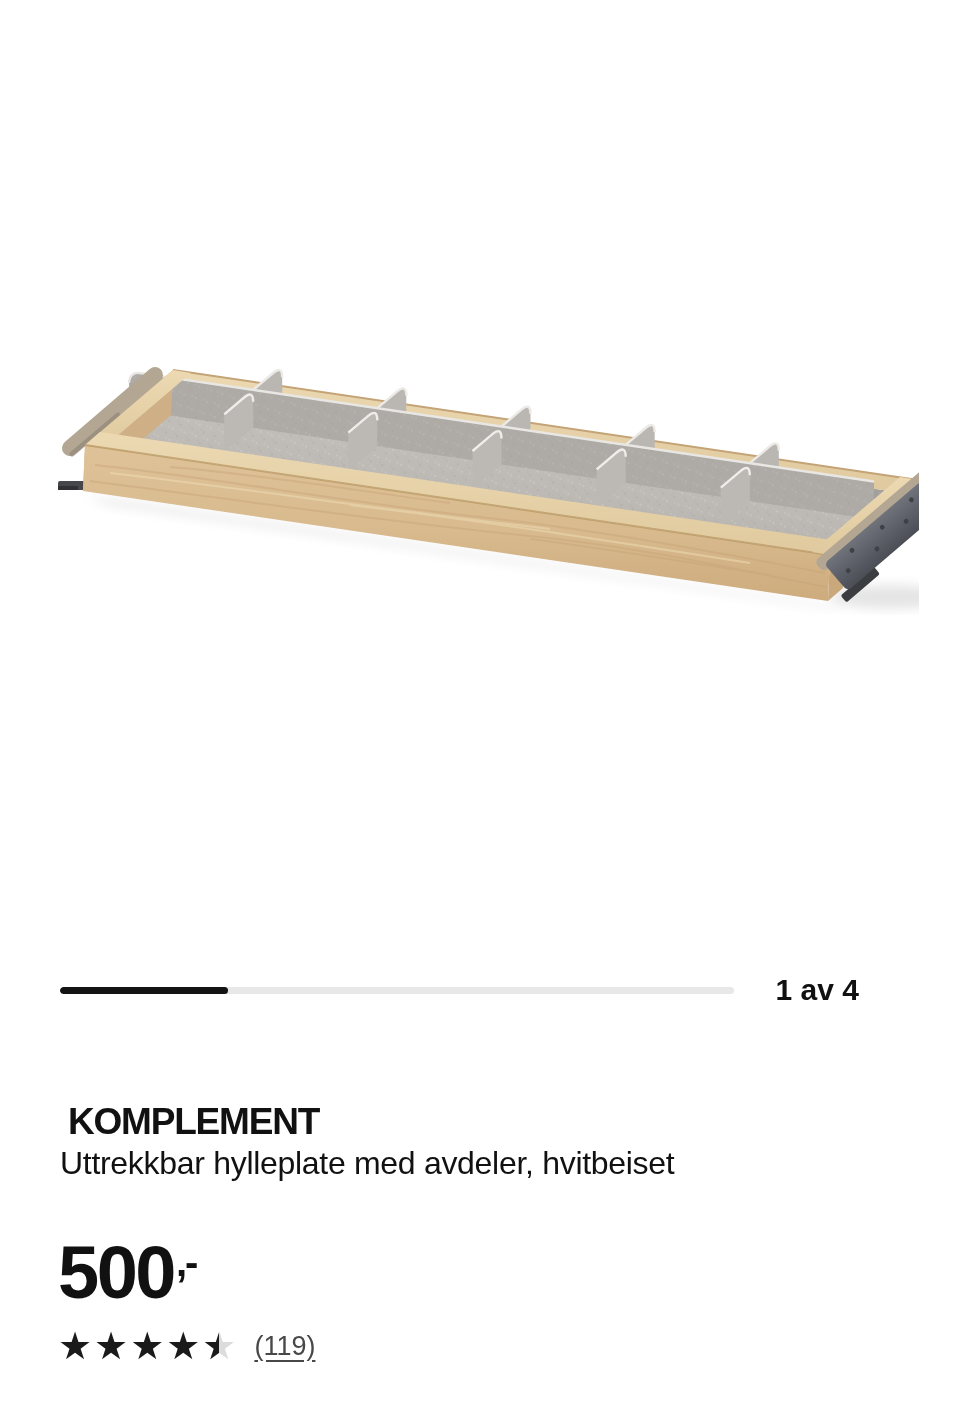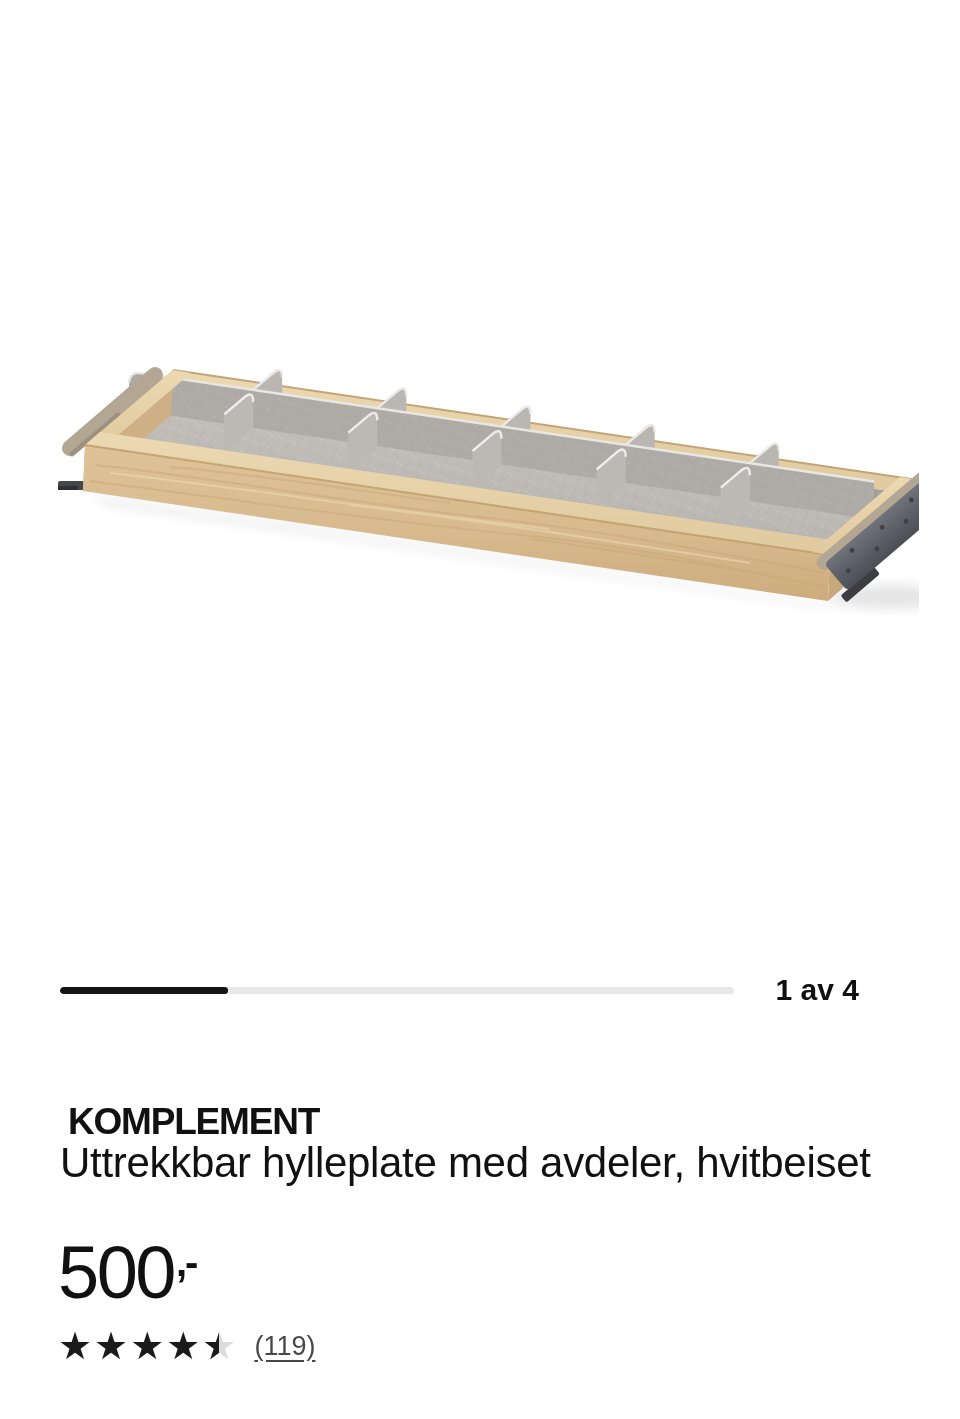--- a/index.html
+++ b/index.html
@@ -14,23 +14,23 @@
   .carousel-row{position:absolute;left:60px;right:60px;top:972px;height:36px;
     display:flex;align-items:center;}
   .progress-track{flex:1;height:7px;background:#e8e8e8;border-radius:4px;overflow:hidden;position:relative;}
   .progress-fill{position:absolute;left:0;top:0;bottom:0;width:25%;background:#141414;border-radius:4px;}
   .carousel-label{margin-left:42px;font-size:30px;font-weight:700;color:#111;white-space:nowrap;}
 
   
   .product-name{position:absolute;left:60px;top:1092px;margin:8px;
     font-size:37px;font-weight:700;letter-spacing:-1.2px;line-height:44px;}
   .product-desc{position:absolute;left:60px;top:1140px;margin:0;width:820px;
-    font-size:42px;font-weight:400;letter-spacing:-0.3px;line-height:46px;}
+    font-size:32px;font-weight:400;letter-spacing:-0.3px;line-height:46px;}
   .price-row{position:absolute;left:58px;top:1236px;line-height:1;}
-  .price-amount{font-size:74px;font-weight:400;letter-spacing:-2.5px;}
+  .price-amount{font-size:74px;font-weight:700;letter-spacing:-2.5px;}
   .price-suffix{display:inline-block;font-size:40px;font-weight:700;letter-spacing:-2px;
     vertical-align:top;position:relative;top:6px;left:2px;}
   .rating{position:absolute;left:58px;top:1326px;display:flex;align-items:center;
     text-decoration:none;color:inherit;cursor:pointer;}
   .star{display:inline-block;font-size:38px;line-height:40px;color:#1a1a1a;margin-right:2px;}
   .star-half{position:relative;}
   .star-half .star-base{color:#dcdcdc;}
   .star-half .star-fill{position:absolute;left:0;top:0;width:50%;overflow:hidden;color:#1a1a1a;}
   .review-count{margin-left:16px;font-size:27px;color:#484848;text-decoration:underline;
     text-underline-offset:5px;}

